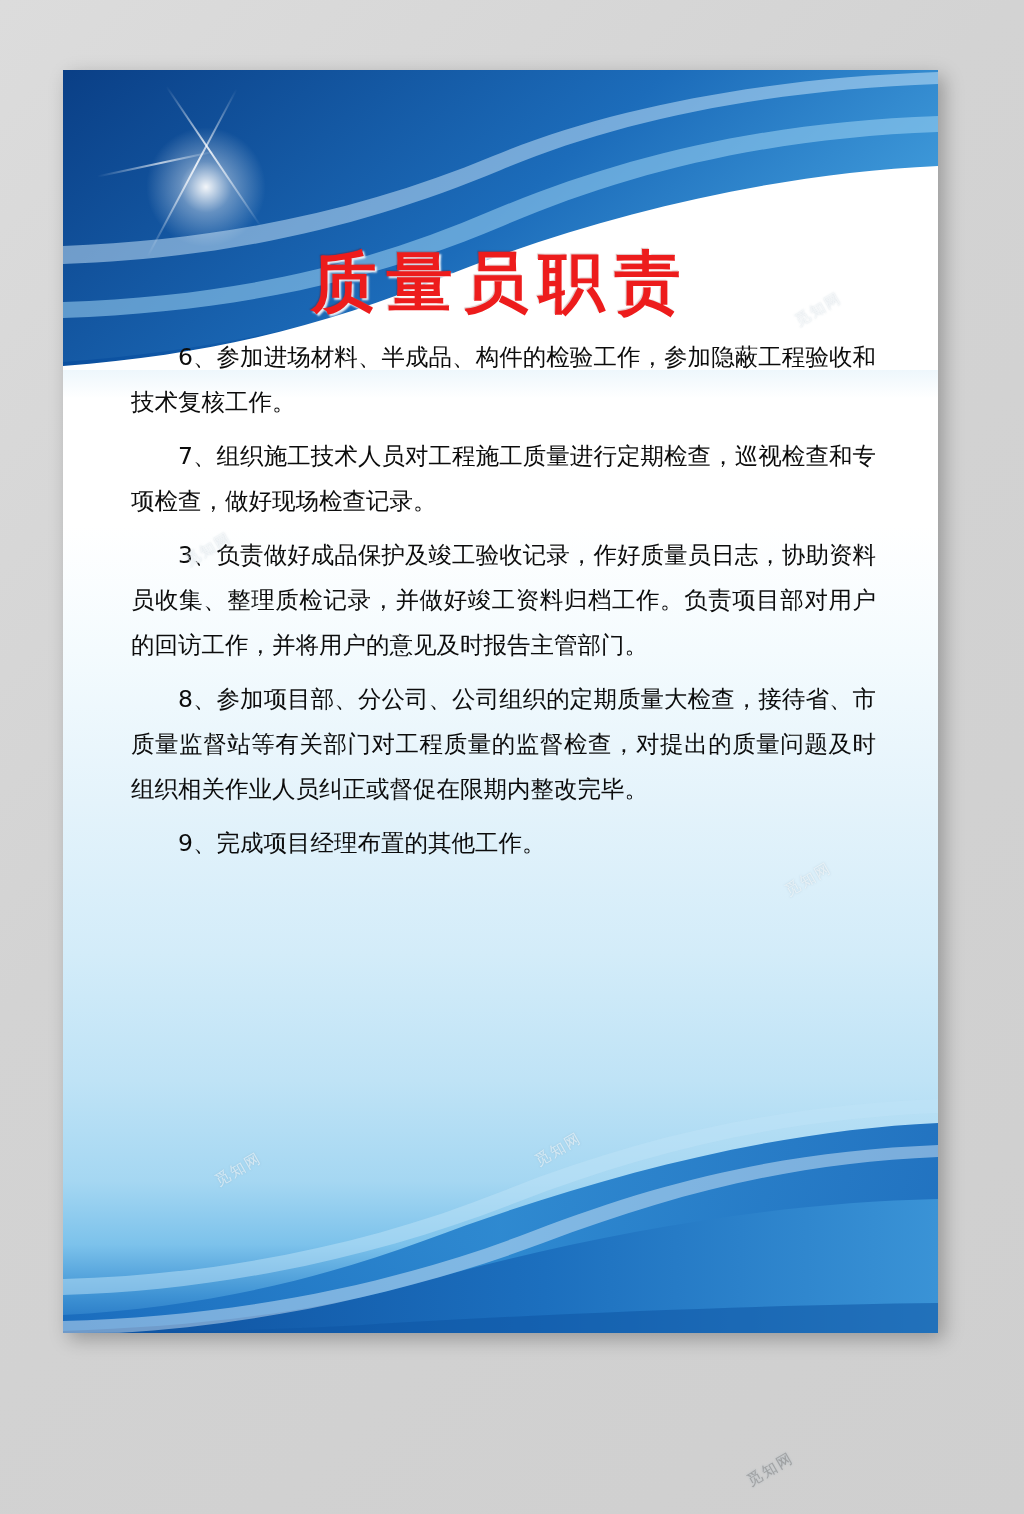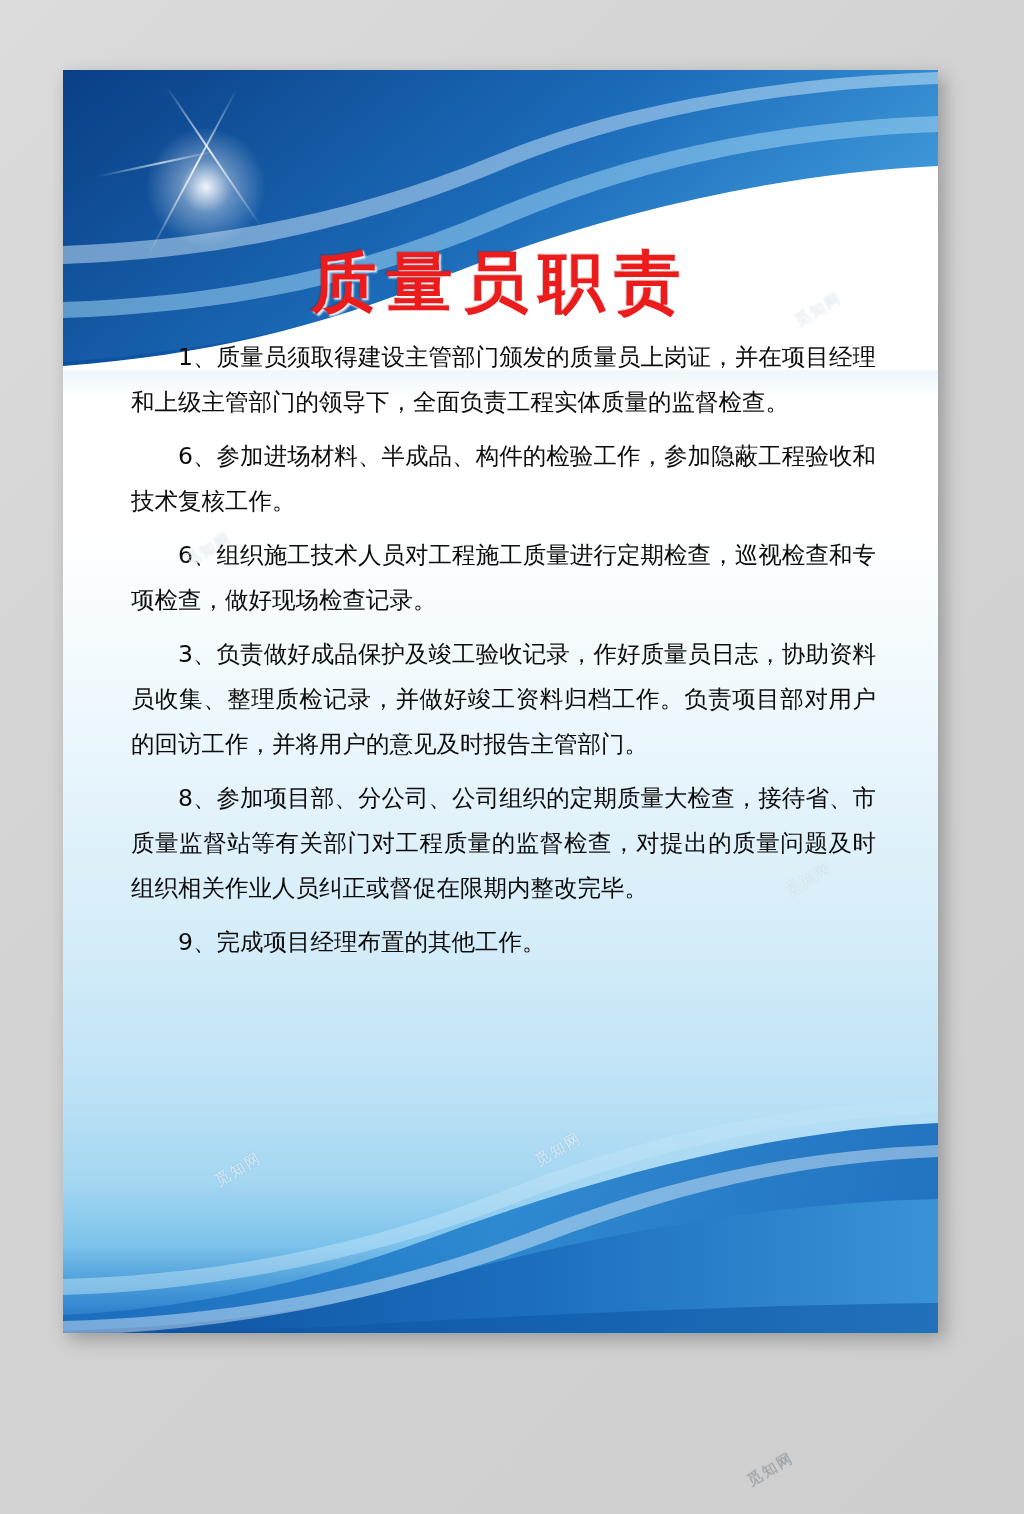--- a/index.html
+++ b/index.html
@@ -162,23 +162,22 @@
       </svg>
       <div class="glow"></div>
       <div class="spark s1"></div>
       <div class="spark s2"></div>
       <div class="spark s3"></div>
     </div>
 
     <div class="title">质量员职责</div>
 
     <div class="content">
-      <p>1、质量员须取得建设主管部门颁发的质量员上岗证，并在项目经理和上级主管部门的领导下，全面负责工程实体质量的监督检查。</p>
       <p>6、参加进场材料、半成品、构件的检验工作，参加隐蔽工程验收和技术复核工作。</p>
-      <p>6、组织施工技术人员对工程施工质量进行定期检查，巡视检查和专项检查，做好现场检查记录。</p>
+      <p>7、组织施工技术人员对工程施工质量进行定期检查，巡视检查和专项检查，做好现场检查记录。</p>
       <p>3、负责做好成品保护及竣工验收记录，作好质量员日志，协助资料员收集、整理质检记录，并做好竣工资料归档工作。负责项目部对用户的回访工作，并将用户的意见及时报告主管部门。</p>
       <p>8、参加项目部、分公司、公司组织的定期质量大检查，接待省、市质量监督站等有关部门对工程质量的监督检查，对提出的质量问题及时组织相关作业人员纠正或督促在限期内整改完毕。</p>
       <p>9、完成项目经理布置的其他工作。</p>
     </div>
 
     <div class="bottom-band">
       <svg width="875" height="330" viewBox="0 0 875 330" preserveAspectRatio="none">
         <defs>
           <linearGradient id="bg1" x1="0" y1="0" x2="1" y2="0">
             <stop offset="0%" stop-color="#1a6cbd"></stop>

